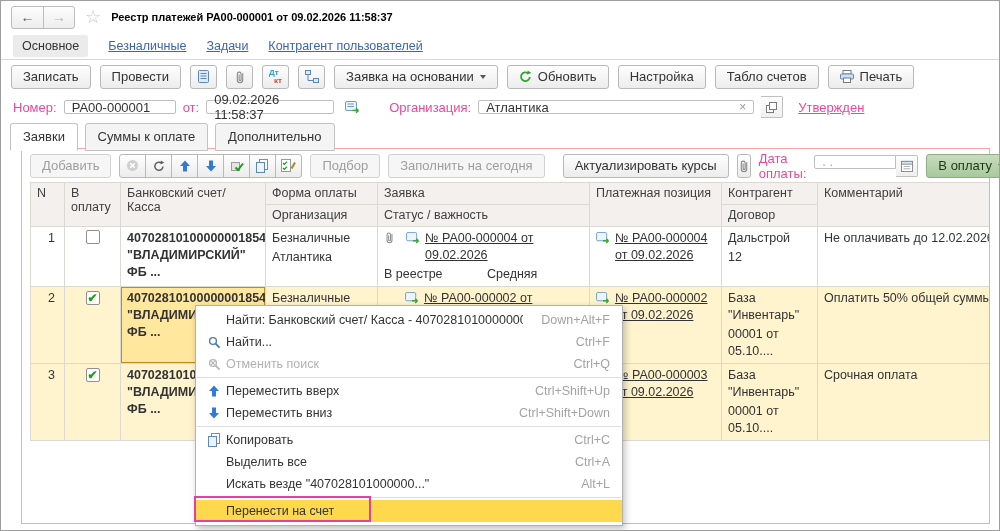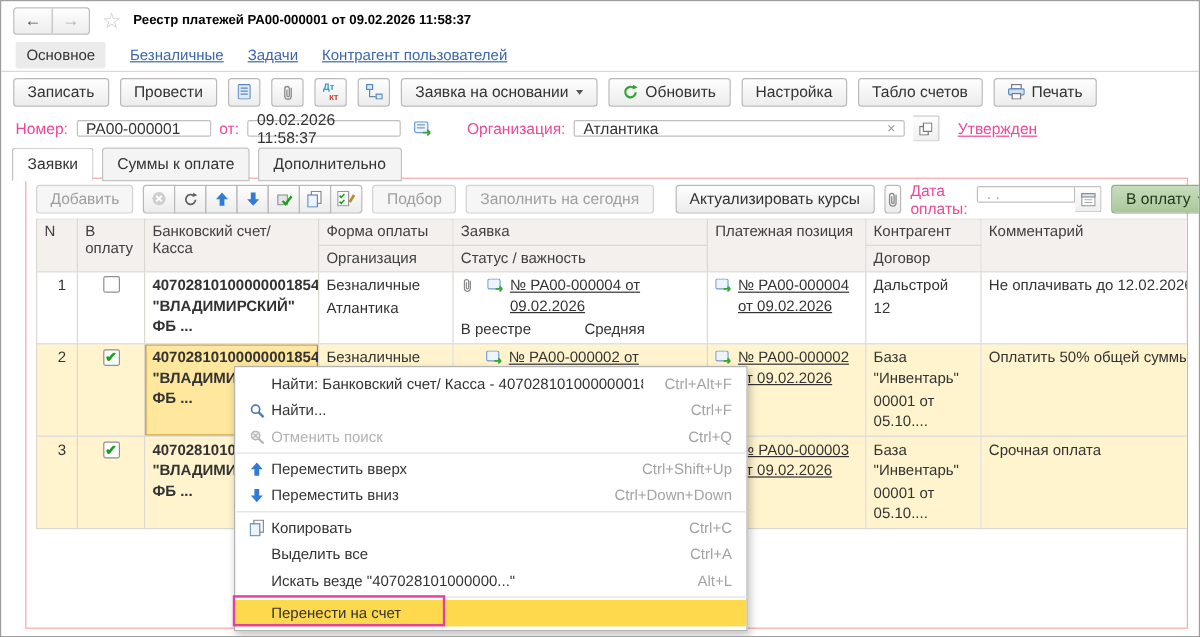--- a/index.html
+++ b/index.html
@@ -489,21 +489,21 @@
           </tr>
         </tbody>
       </table>
     </div>
   </div>
 
   <div class="cmenu">
     <div class="mi">
       <span class="ic"></span>
       <span class="lbl">Найти: Банковский счет/ Касса - 40702810100000001854...</span>
-      <span class="sc">Ctrl+Alt+F</span>
+      <span class="sc">Down+Alt+F</span>
     </div>
     <div class="mi">
       <span class="ic">
         <svg width="13" height="13" viewBox="0 0 13 13">
             <circle cx="5" cy="5" r="3.4" fill="none" stroke="#4a7ab5" stroke-width="1.4"></circle>
             <line x1="7.6" y1="7.6" x2="11.6" y2="11.6" stroke="#4a7ab5" stroke-width="1.9"></line>
           </svg>
       </span>
       <span class="lbl">Найти...</span>
       <span class="sc">Ctrl+F</span>
@@ -529,21 +529,21 @@
       <span class="lbl">Переместить вверх</span>
       <span class="sc">Ctrl+Shift+Up</span>
     </div>
     <div class="mi">
       <span class="ic">
         <svg width="12" height="12" viewBox="0 0 12 12">
             <path d="M6 11.5 L1 6 H4 V0.5 H8 V6 H11 Z" fill="#2f7bd6"></path>
           </svg>
       </span>
       <span class="lbl">Переместить вниз</span>
-      <span class="sc">Ctrl+Down+Down</span>
+      <span class="sc">Ctrl+Shift+Down</span>
     </div>
     <div class="msep"></div>
     <div class="mi">
       <span class="ic">
         <svg width="13" height="14" viewBox="0 0 13 14">
             <rect x="3.5" y="0.5" width="8" height="10" fill="#fff" stroke="#8a8a8a"></rect>
             <rect x="0.5" y="3.5" width="8" height="10" fill="#eef4fb" stroke="#5b87c0"></rect>
           </svg>
       </span>
       <span class="lbl">Копировать</span>

